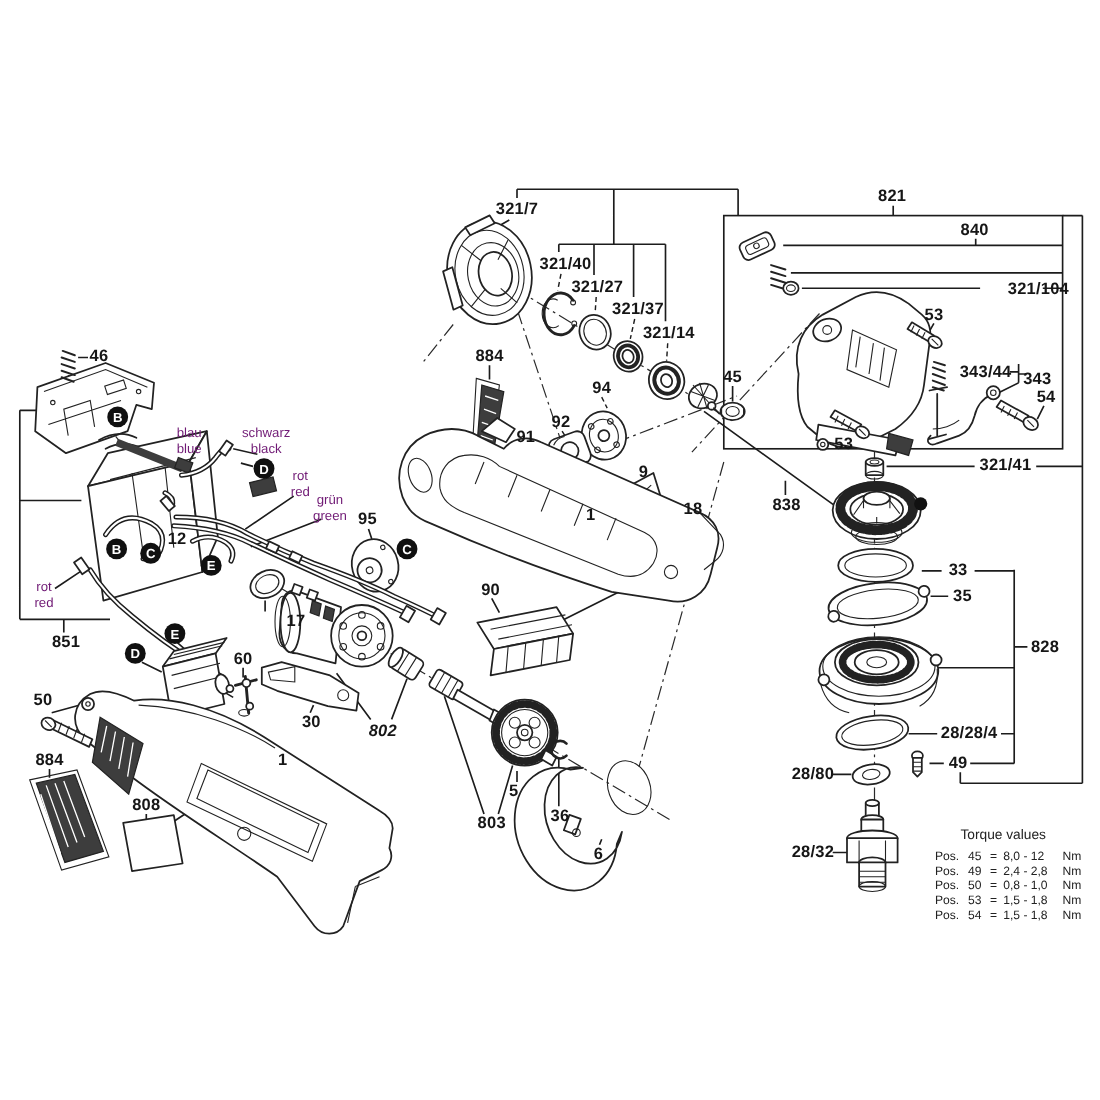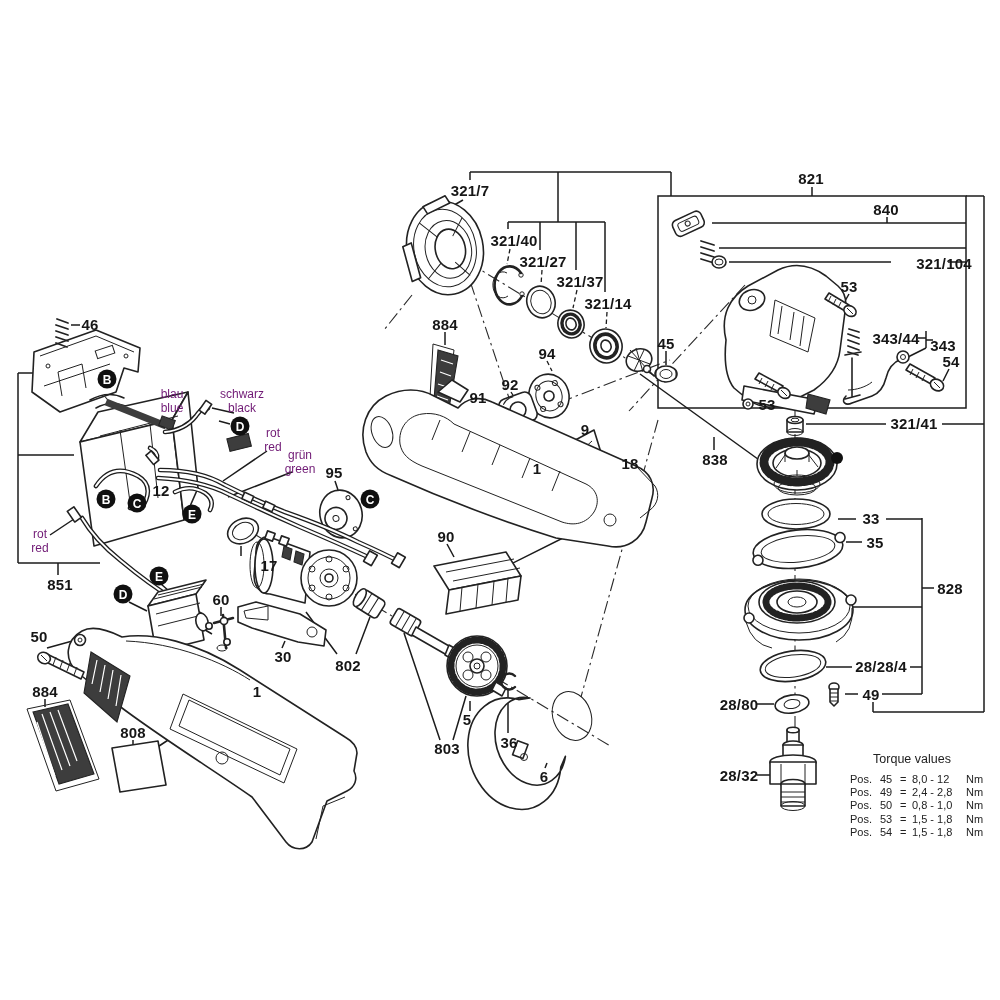--- a/index.html
+++ b/index.html
@@ -443,21 +443,21 @@
       <div class="lbl" style="left: 537px; top: 468px;">1</div>
       <div class="lbl" style="left: 630px; top: 463px;">18</div>
       <div class="lbl" style="left: 446px; top: 536px;">90</div>
       <div class="lbl" style="left: 90px; top: 324px;">46</div>
       <div class="lbl" style="left: 161px; top: 490px;">12</div>
       <div class="lbl" style="left: 60px; top: 584px;">851</div>
       <div class="lbl" style="left: 241px; top: 565px; margin-left: 28px;">17</div>
       <div class="lbl" style="left: 221px; top: 599px;">60</div>
       <div class="lbl" style="left: 39px; top: 636px;">50</div>
       <div class="lbl" style="left: 283px; top: 656px;">30</div>
-      <div class="lbl" style="left: 348px; top: 665px;">802</div>
+      <div class="lbl" style="left: 348px; top: 665px; font-style: italic;">802</div>
       <div class="lbl" style="left: 467px; top: 719px;">5</div>
       <div class="lbl" style="left: 447px; top: 748px;">803</div>
       <div class="lbl" style="left: 509px; top: 742px;">36</div>
       <div class="lbl" style="left: 544px; top: 776px;">6</div>
       <div class="lbl" style="left: 257px; top: 691px;">1</div>
       <div class="lbl" style="left: 133px; top: 732px;">808</div>
       <div class="lbl" style="left: 45px; top: 691px;">884</div>
       <div class="lbl" style="left: 811px; top: 178px;">821</div>
       <div class="lbl" style="left: 886px; top: 209px;">840</div>
       <div class="lbl" style="left: 920px; top: 263px; margin-left: 24px;">321/104</div>

